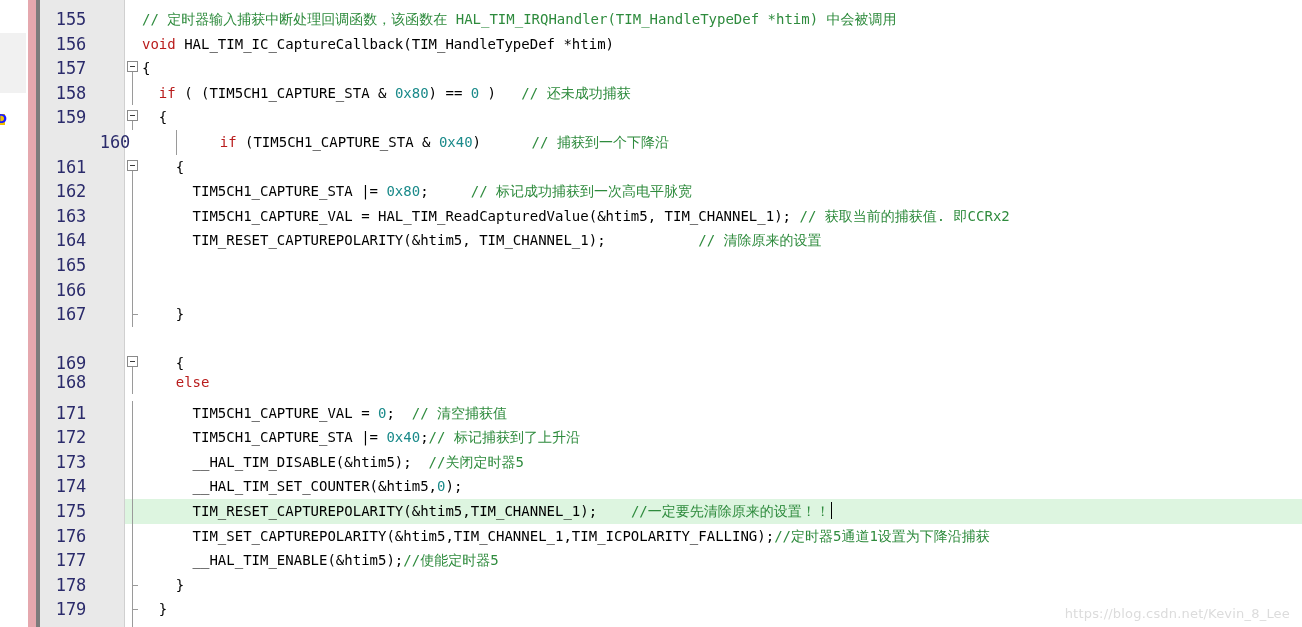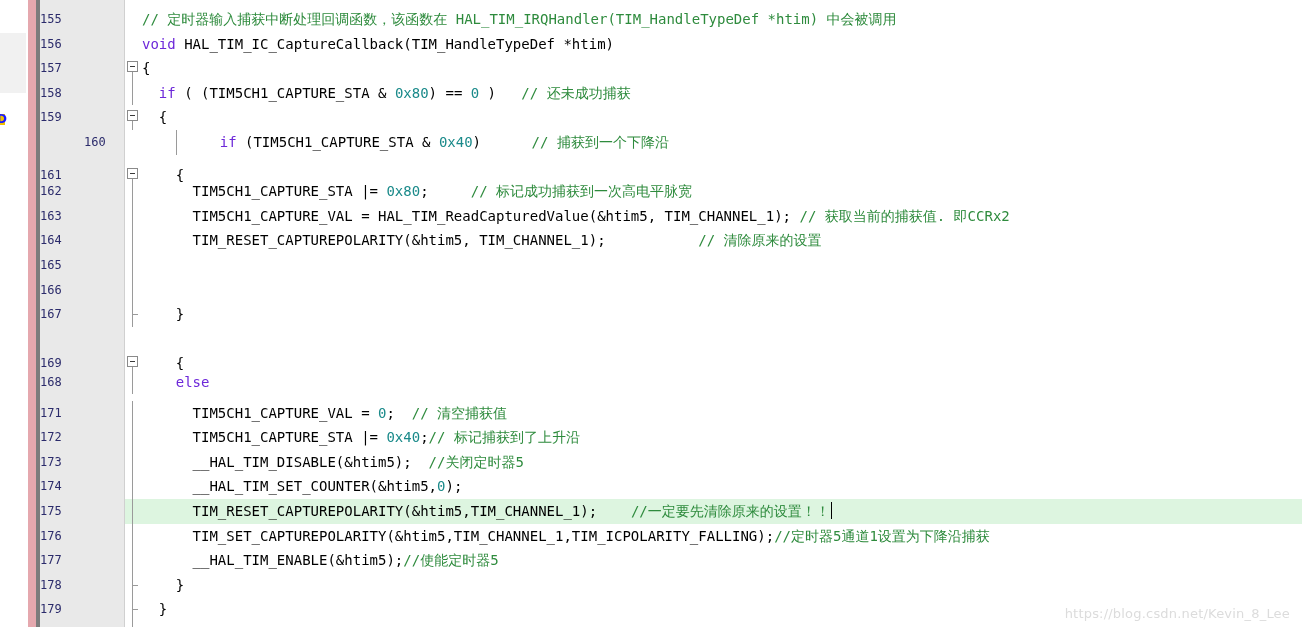--- a/index.html
+++ b/index.html
@@ -36,22 +36,22 @@
   #lines{position:absolute;left:0;top:0;width:1302px;height:627px;}
 
   .line{
     position:relative;height:24.6px;line-height:24.6px;white-space:pre;
     font-size:15.5px;
   }
   .line.cur .codetext{background:#ddf5e0;}
   .line.cur{background:linear-gradient(to right,transparent 0,transparent 125px,#ddf5e0 125px);}
 
   .ln{
-    position:absolute;left:40px;top:0;width:78px;text-align:left;
-    color:#2b2b6b;font-size:12px;
+    position:absolute;left:32px;top:0;width:78px;text-align:center;
+    color:#2b2b6b;font-size:17px;
     font-family:"DejaVu Sans Mono","Liberation Mono",monospace;
   }
 
   
   .fold{position:absolute;left:126px;top:0;width:14px;height:24.6px;}
   .fold .box{
     position:absolute;left:1px;top:5px;width:11px;height:11px;
     border:1px solid #8a8a8a;background:#ffffff;box-sizing:border-box;
   }
   .fold .box:after{
@@ -61,21 +61,21 @@
   .fold .vline.half-bot{top:16px;height:8.6px;}
   .fold .tick{position:absolute;left:6px;top:12px;width:6px;height:1px;background:#9a9a9a;}
 
   .codetext{
     position:absolute;left:142px;top:0;
     font-family:"DejaVu Sans Mono","Liberation Mono",monospace;
     font-size:14px;color:#000000;
     padding-right:4px;
   }
 
-  .kw{color:#6d28d9;}
+  .kw{color:#b91c1c;}
   .num{color:#1a8a8a;}
   .cm{color:#2e8b3d;}
 
   .caret{
     display:inline-block;width:1px;height:17px;background:#000;
     vertical-align:-3px;margin-left:1px;
   }
 
   .watermark{
     position:absolute;right:12px;bottom:6px;
@@ -103,21 +103,21 @@
   <div class="rail-gutterbg"></div>
   <div class="rail-gutterline"></div>
 
   <div id="lines">
       <div class="line" style="position: absolute; left: 0px; top: 7px; width: 1302px;"><span class="ln">155</span><span class="fold"></span><span class="codetext"><span class="cm">// 定时器输入捕获中断处理回调函数，该函数在 HAL_TIM_IRQHandler(TIM_HandleTypeDef *htim) 中会被调用</span></span></div>
       <div class="line" style="position: absolute; left: 0px; top: 31.6px; width: 1302px;"><span class="ln">156</span><span class="fold"></span><span class="codetext"><span class="kw">void</span> HAL_TIM_IC_CaptureCallback(TIM_HandleTypeDef *htim)</span></div>
       <div class="line" style="position: absolute; left: 0px; top: 56.2px; width: 1302px;"><span class="ln">157</span><span class="fold"><span class="vline half-bot"></span><span class="box"></span></span><span class="codetext">{</span></div>
       <div class="line" style="position: absolute; left: 0px; top: 80.8px; width: 1302px;"><span class="ln">158</span><span class="fold"><span class="vline"></span></span><span class="codetext">&nbsp;&nbsp;<span class="kw">if</span> ( (TIM5CH1_CAPTURE_STA &amp; <span class="num">0x80</span>) == <span class="num">0</span> )   <span class="cm">// 还未成功捕获</span></span></div>
       <div class="line" style="position: absolute; left: 0px; top: 105.4px; width: 1302px;"><span class="ln">159</span><span class="fold"><span class="vline half-bot"></span><span class="box"></span></span><span class="codetext">&nbsp;&nbsp;{</span></div>
       <div class="line" style="position: absolute; left: 0px; top: 130px; width: 1302px; margin-left: 44px;"><span class="ln">160</span><span class="fold"><span class="vline"></span></span><span class="codetext">&nbsp;&nbsp;&nbsp;&nbsp;<span class="kw">if</span> (TIM5CH1_CAPTURE_STA &amp; <span class="num">0x40</span>)      <span class="cm">// 捕获到一个下降沿</span></span></div>
-      <div class="line" style="position: absolute; left: 0px; top: 154.6px; width: 1190px; margin-top: 8px;"><span class="ln">161</span><span class="fold"><span class="vline half-bot"></span><span class="box"></span></span><span class="codetext">&nbsp;&nbsp;&nbsp;&nbsp;{</span></div>
+      <div class="line" style="position: absolute; left: 0px; top: 154.6px; width: 1190px;"><span class="ln">161</span><span class="fold"><span class="vline half-bot"></span><span class="box"></span></span><span class="codetext">&nbsp;&nbsp;&nbsp;&nbsp;{</span></div>
       <div class="line" style="position: absolute; left: 0px; top: 179.2px; width: 1302px;"><span class="ln">162</span><span class="fold"><span class="vline"></span></span><span class="codetext">&nbsp;&nbsp;&nbsp;&nbsp;&nbsp;&nbsp;TIM5CH1_CAPTURE_STA |= <span class="num">0x80</span>;     <span class="cm">// 标记成功捕获到一次高电平脉宽</span></span></div>
       <div class="line" style="position: absolute; left: 0px; top: 203.8px; width: 1302px;"><span class="ln">163</span><span class="fold"><span class="vline"></span></span><span class="codetext">&nbsp;&nbsp;&nbsp;&nbsp;&nbsp;&nbsp;TIM5CH1_CAPTURE_VAL = HAL_TIM_ReadCapturedValue(&amp;htim5, TIM_CHANNEL_1); <span class="cm">// 获取当前的捕获值. 即CCRx2</span></span></div>
       <div class="line" style="position: absolute; left: 0px; top: 228.4px; width: 1302px;"><span class="ln">164</span><span class="fold"><span class="vline"></span></span><span class="codetext">&nbsp;&nbsp;&nbsp;&nbsp;&nbsp;&nbsp;TIM_RESET_CAPTUREPOLARITY(&amp;htim5, TIM_CHANNEL_1);           <span class="cm">// 清除原来的设置</span></span></div>
       <div class="line" style="position: absolute; left: 0px; top: 253px; width: 1302px;"><span class="ln">165</span><span class="fold"><span class="vline"></span></span></div>
       <div class="line" style="position: absolute; left: 0px; top: 277.6px; width: 1302px;"><span class="ln">166</span><span class="fold"><span class="vline"></span></span><span class="codetext"></span></div>
       <div class="line" style="position: absolute; left: 0px; top: 302.2px; width: 1302px;"><span class="ln">167</span><span class="fold"><span class="vline"></span><span class="tick"></span></span><span class="codetext">&nbsp;&nbsp;&nbsp;&nbsp;}</span></div>
       <div class="line" style="position: absolute; left: 0px; top: 326.8px; width: 1302px; margin-top: 43px;"><span class="ln">168</span><span class="fold"><span class="vline"></span></span><span class="codetext">&nbsp;&nbsp;&nbsp;&nbsp;<span class="kw">else</span></span></div>
       <div class="line" style="position: absolute; left: 0px; top: 351.4px; width: 1302px;"><span class="ln">169</span><span class="fold"><span class="vline half-bot"></span><span class="box"></span></span><span class="codetext">&nbsp;&nbsp;&nbsp;&nbsp;{</span></div>
       <div class="line" style="position: absolute; left: 0px; top: 400.6px; width: 1302px;"><span class="ln">171</span><span class="fold"><span class="vline"></span></span><span class="codetext">&nbsp;&nbsp;&nbsp;&nbsp;&nbsp;&nbsp;TIM5CH1_CAPTURE_VAL = <span class="num">0</span>;  <span class="cm">// 清空捕获值</span></span></div>
       <div class="line" style="position: absolute; left: 0px; top: 425.2px; width: 1302px;"><span class="ln">172</span><span class="fold"><span class="vline"></span></span><span class="codetext">&nbsp;&nbsp;&nbsp;&nbsp;&nbsp;&nbsp;TIM5CH1_CAPTURE_STA |= <span class="num">0x40</span>;<span class="cm">// 标记捕获到了上升沿</span></span></div>

